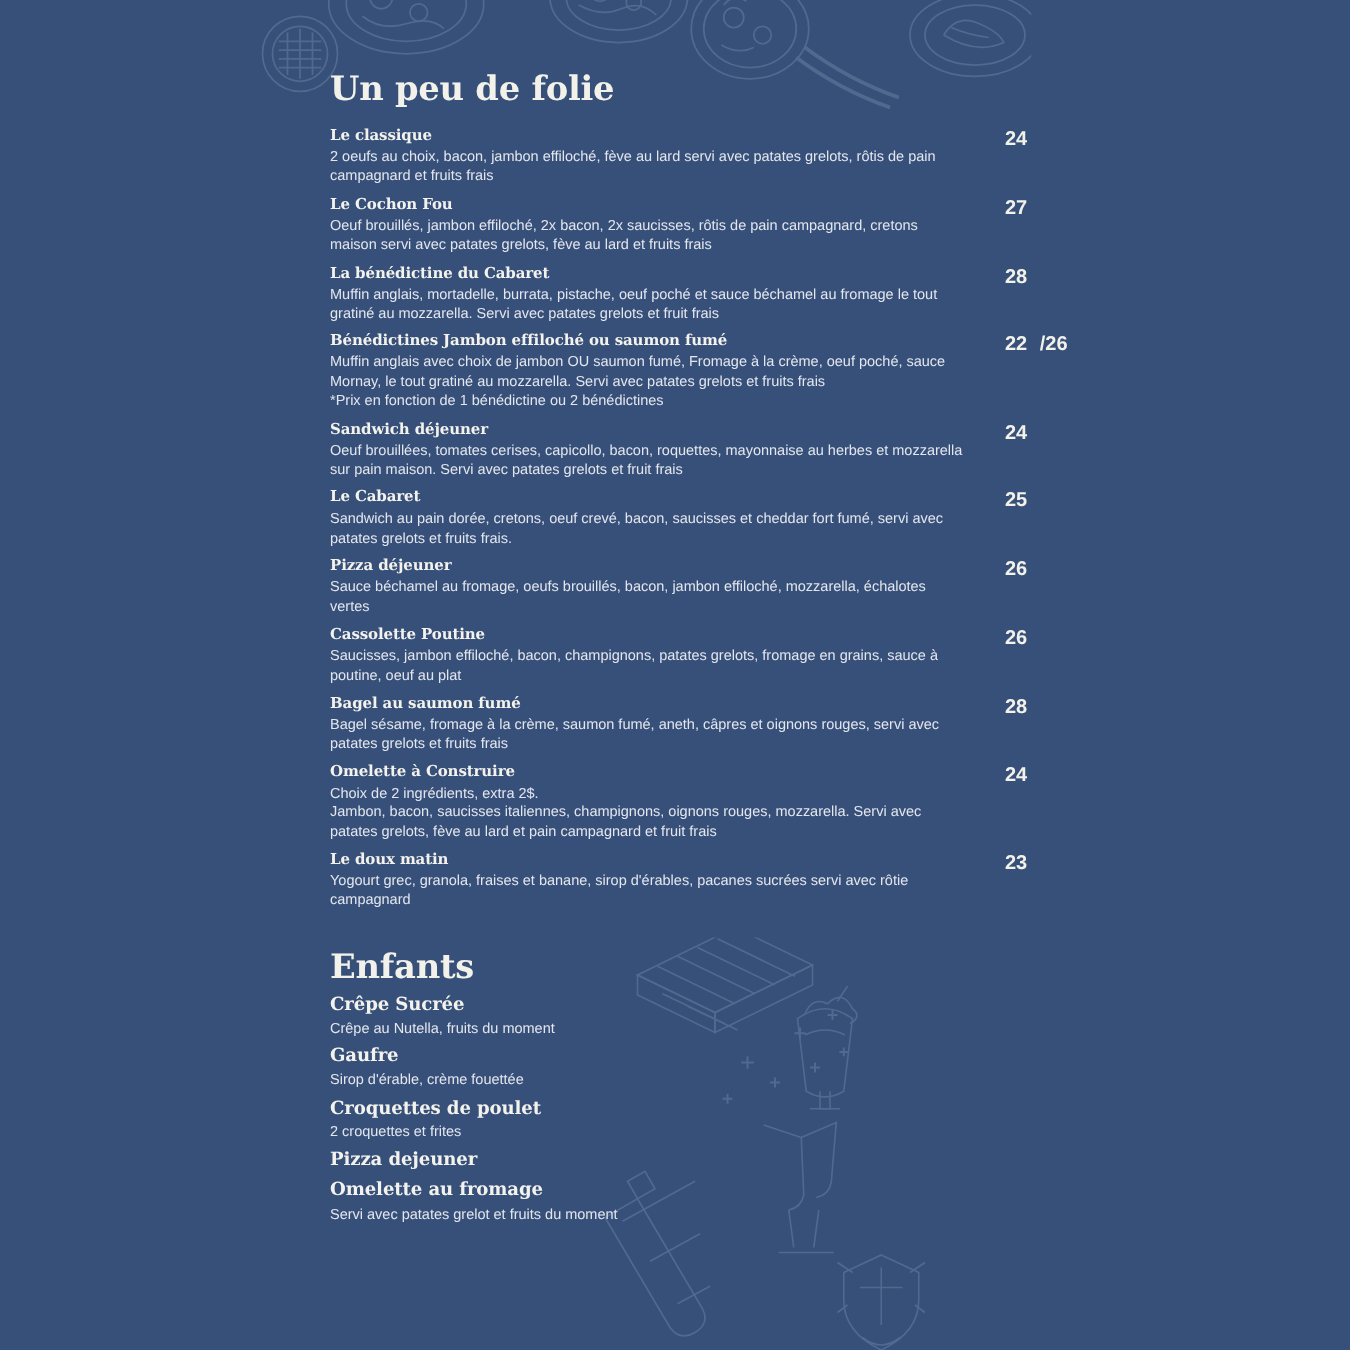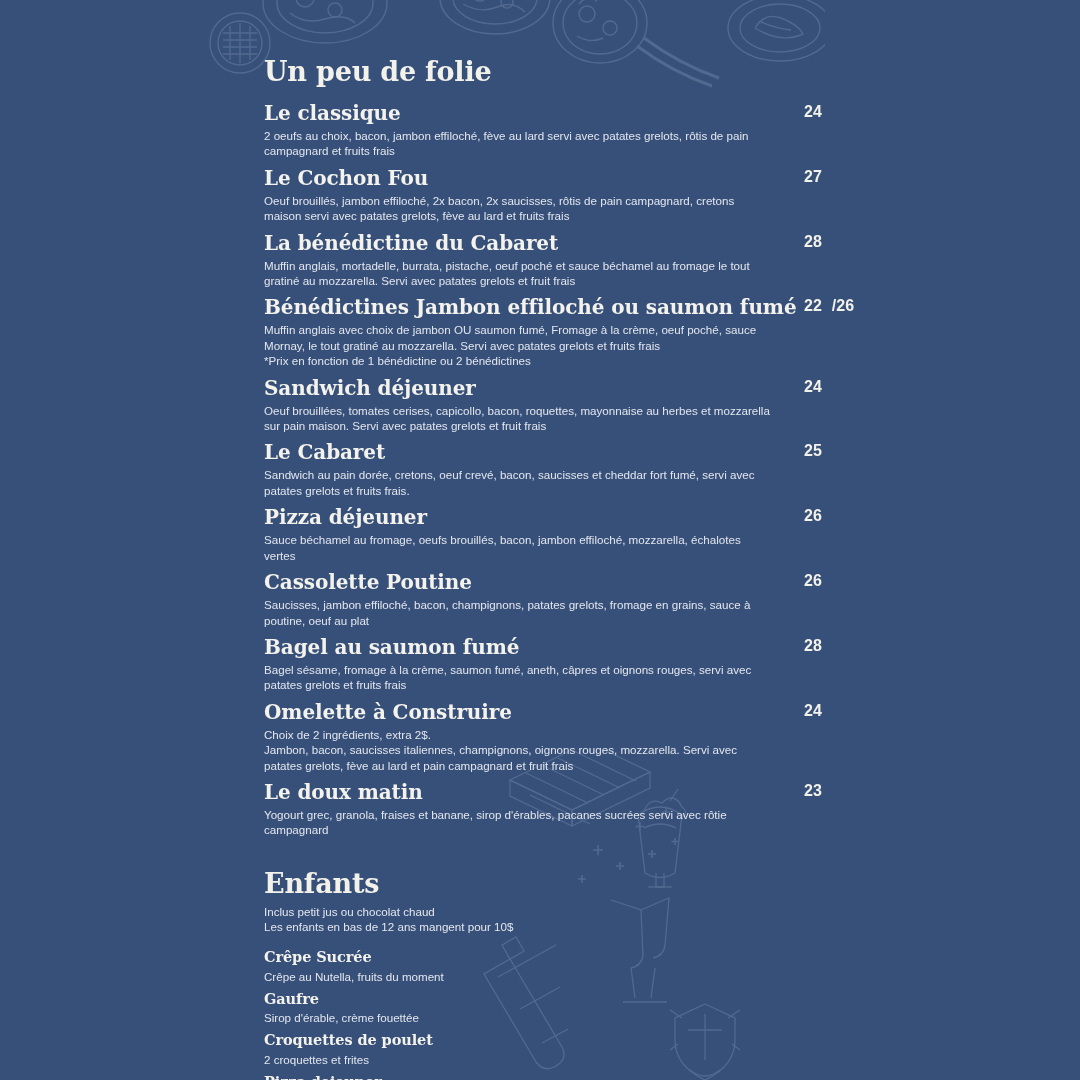--- a/index.html
+++ b/index.html
@@ -48,21 +48,21 @@
     color: #f2f1ea;
   }
 
   .item {
     position: relative;
     margin-bottom: 7px;
   }
   .item .name {
     font-family: "DejaVu Serif", "Liberation Serif", serif;
     font-weight: bold;
-    font-size: 20px;
+    font-size: 12px;
     color: #f3f2ec;
     letter-spacing: -0.1px;
     line-height: 1.25;
   }
   .item .desc {
     font-size: 11.6px;
     line-height: 1.33;
     color: #e3e6ee;
     margin-top: 2px;
     max-width: 508px;
@@ -260,22 +260,20 @@
     </div>
 
     <div class="item">
       <div class="price"><span>23</span></div>
       <div class="name">Le doux matin</div>
       <div class="desc" style="white-space: pre-line;">Yogourt grec, granola, fraises et banane, sirop d'érables, pacanes sucrées servi avec rôtie campagnard</div>
     </div>
 
     <div class="enfants">
       <h1 class="section-title">Enfants</h1>
-      <div class="intro" style="white-space: pre-line;">Inclus petit jus ou chocolat chaud
-Les enfants en bas de 12 ans mangent pour 10$</div>
 
       <div class="item">
         <div class="name">Crêpe Sucrée</div>
         <div class="desc" style="white-space: pre-line;">Crêpe au Nutella, fruits du moment</div>
       </div>
       <div class="item">
         <div class="name">Gaufre</div>
         <div class="desc" style="white-space: pre-line;">Sirop d'érable, crème fouettée</div>
       </div>
       <div class="item">

